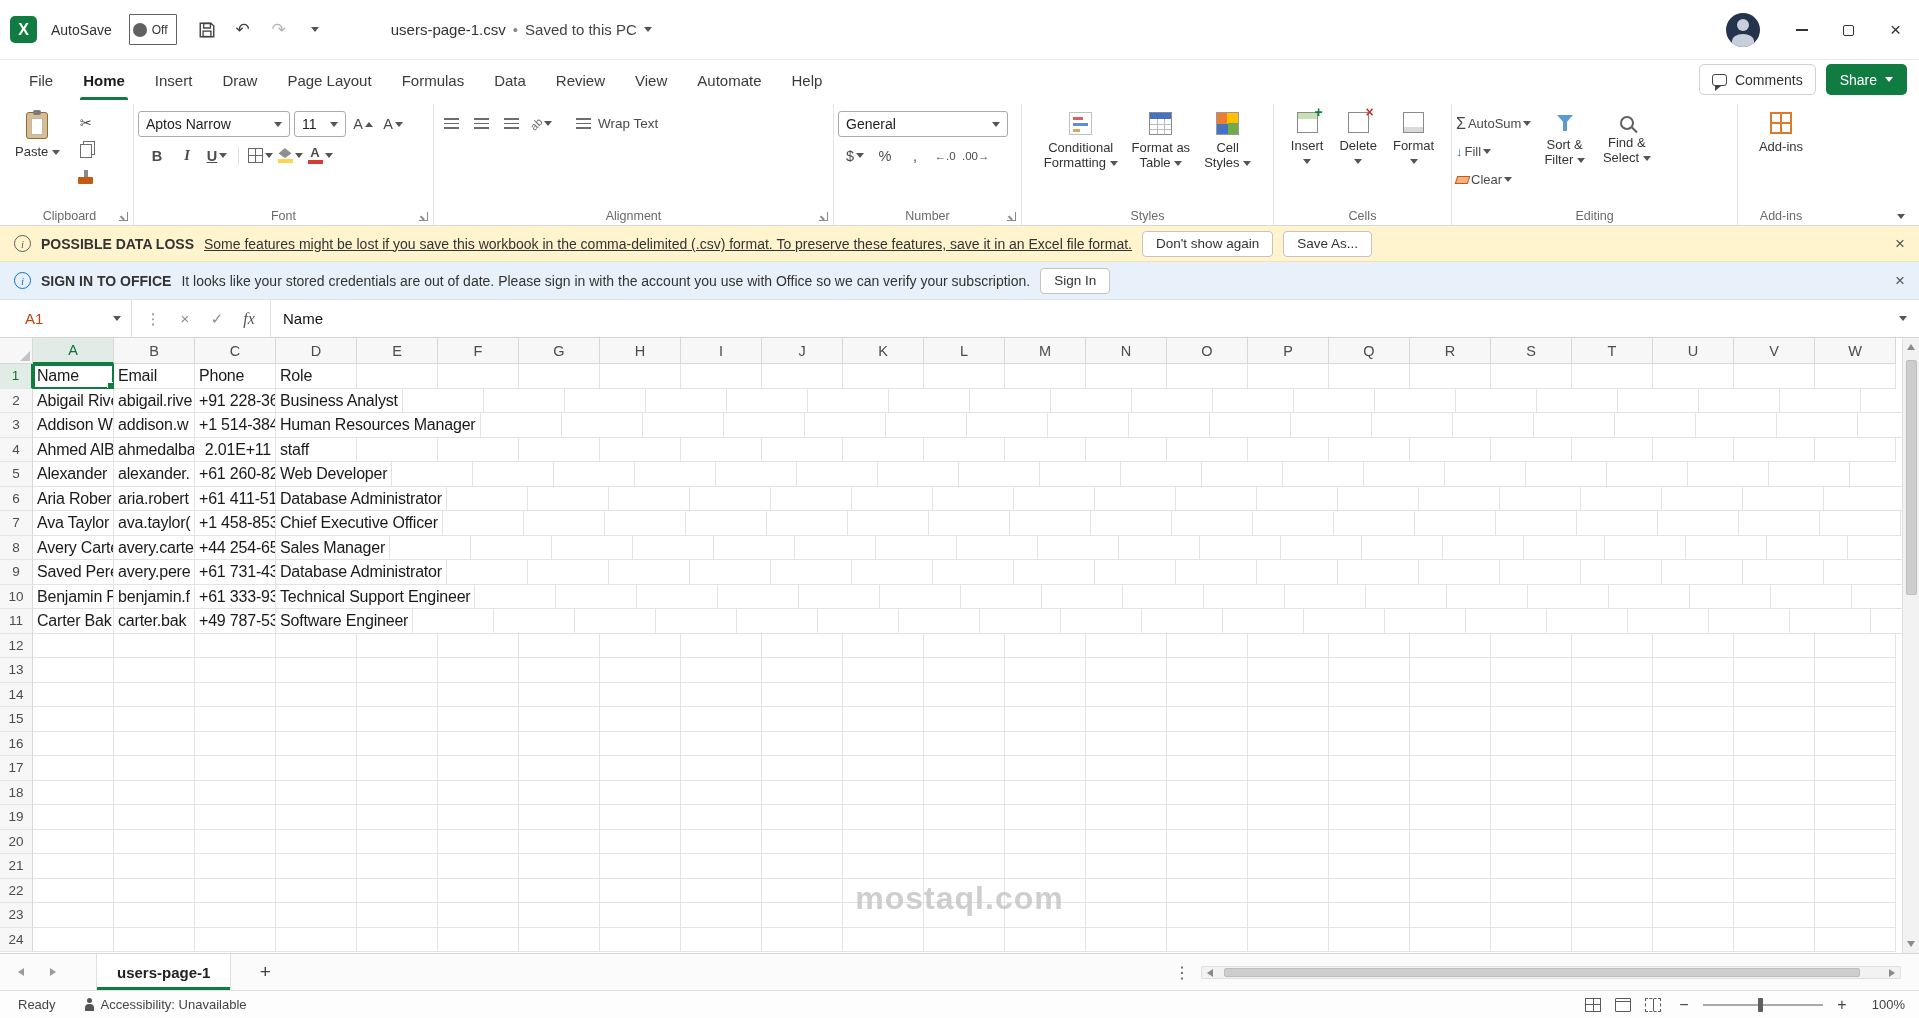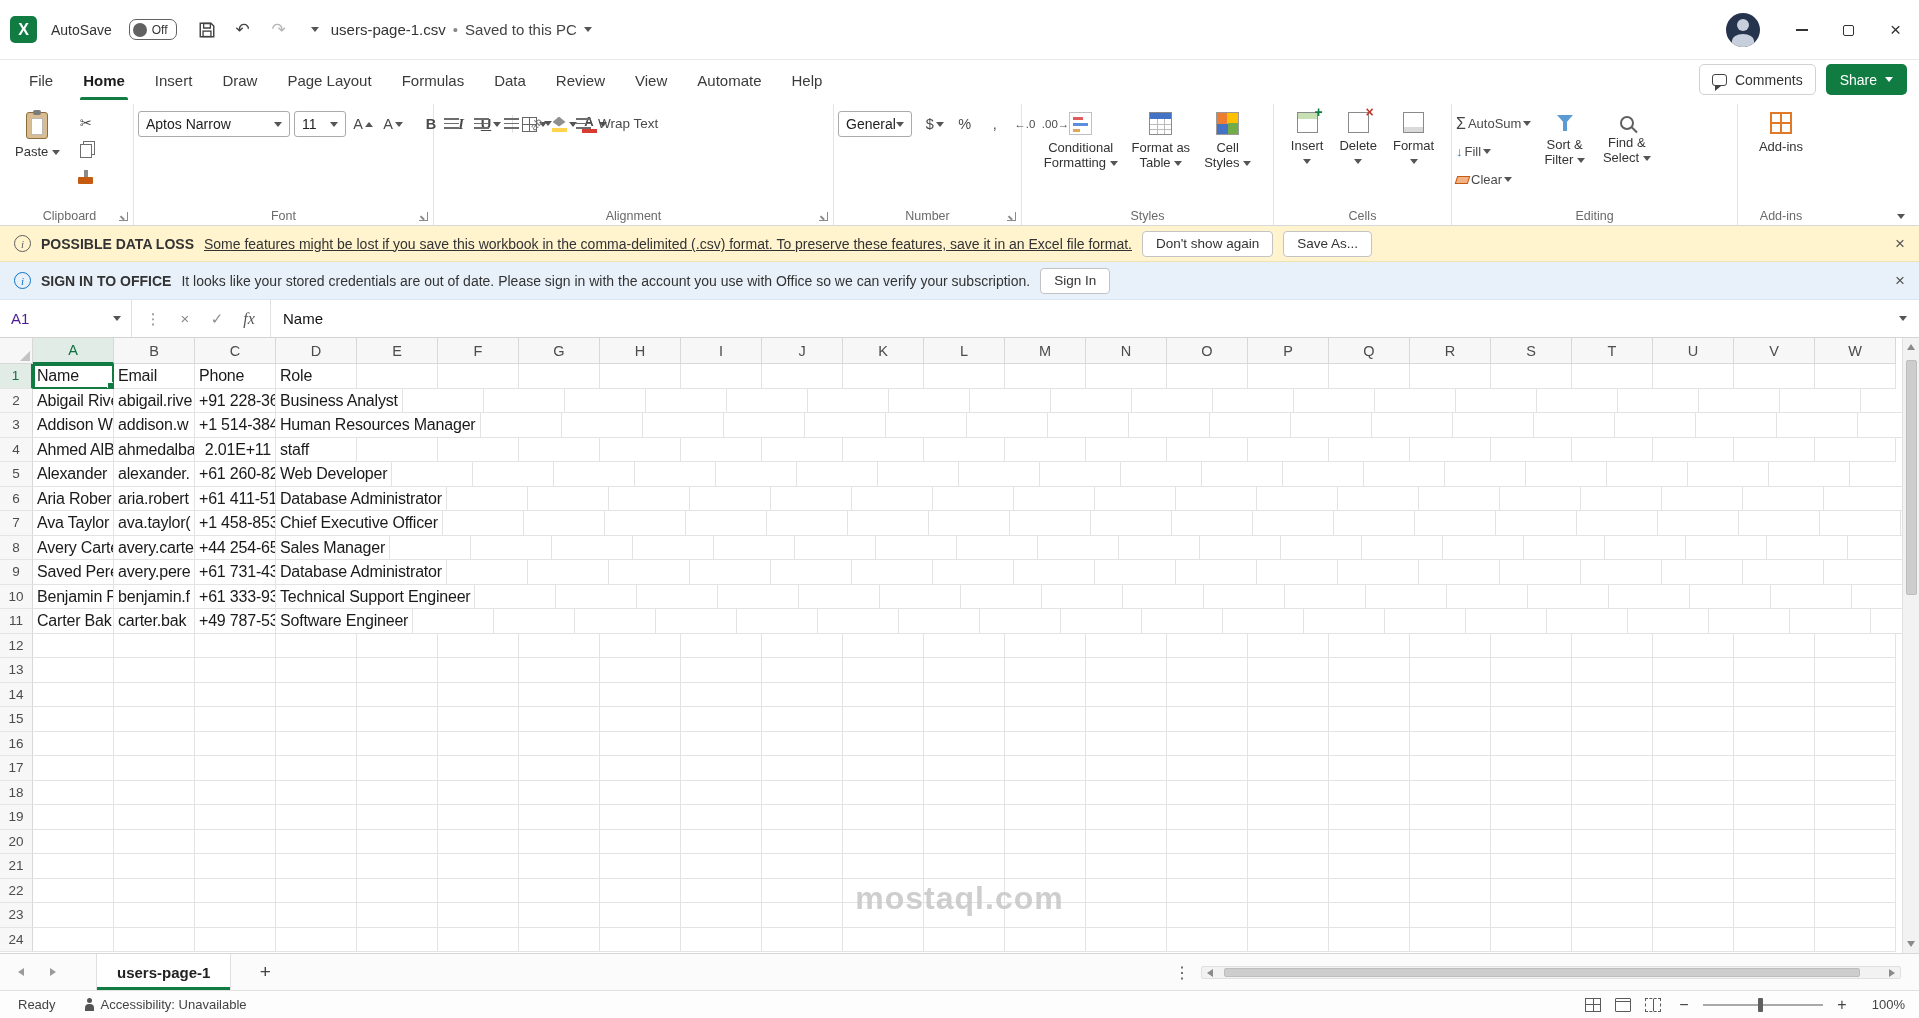--- a/index.html
+++ b/index.html
@@ -4,30 +4,30 @@
 <style>
   * { margin:0; padding:0; box-sizing:border-box; }
   html,body { width:1919px; height:1018px; overflow:hidden; }
   body { font-family:"Liberation Sans","DejaVu Sans",sans-serif; background:#fff; color:#222; }
   .app { width:1919px; height:1018px; display:flex; flex-direction:column; position:relative; background:#fff; }
 
   
   .titlebar { height:60px; display:flex; align-items:center; background:#fff; border-bottom:1px solid #e8e8e8; position:relative; padding-left:10px; flex:0 0 auto;}
   .xlogo { width:27px; height:27px; border-radius:5px; background:#107C41; color:#fff; font-weight:bold; display:flex; align-items:center; justify-content:center; font-size:16px; margin-right:14px;}
   .autosave { display:flex; align-items:center; gap:17px; font-size:14px; color:#333; }
-  .toggle { width:48px; height:21px; border:1px solid #616161; border-radius:7px; display:flex; align-items:center; padding:2px 5px 2px 3px; gap:5px; background:#fff; cursor:pointer;}
+  .toggle { width:48px; height:31px; border:1px solid #616161; border-radius:1px; display:flex; align-items:center; padding:2px 5px 2px 3px; gap:5px; background:#fff; cursor:pointer;}
   .knob { width:14px; height:14px; border-radius:50%; background:#616161; }
   .toggle .tlabel { font-size:12px; color:#333; }
   .qat { display:flex; align-items:center; gap:4px; margin-left:14px; }
   .qbtn { width:32px; height:32px; display:flex; align-items:center; justify-content:center; font-size:17px; color:#444; border-radius:4px; background:none; border:none;}
   .qbtn.disabled { color:#b5b5b5; }
   .chev { width:0; height:0; border-left:4px solid transparent; border-right:4px solid transparent; border-top:5px solid #555; display:inline-block; vertical-align:middle; }
   .chev.white { border-top-color:#fff; }
   .chev.up { border-top:none; border-bottom:5px solid #555; }
-  .doc-title { display:flex; align-items:center; gap:7px; font-size:15px; color:#333; }
+  .doc-title { display:flex; align-items:center; gap:7px; margin-left:60px; font-size:15px; color:#333; }
   .doc-title .dot { color:#888; }
   .doc-title .status { color:#444; }
   .searchbox { position:absolute; left:50%; top:13px; transform:translateX(-24%); width:458px; height:34px; background:#f5f6f7; border:1px solid #e1e1e1; border-radius:5px; display:flex; align-items:center; padding-left:14px; gap:10px; font-size:15px; color:#5f5f5f;}
   .ic-mag { width:11px; height:11px; border:2px solid #5f5f5f; border-radius:50%; position:relative; flex:0 0 auto;}
   .ic-mag::after { content:""; position:absolute; width:7px; height:2px; background:#5f5f5f; transform:rotate(45deg); right:-6px; bottom:-3px; }
   .tb-right { position:absolute; right:0; top:0; height:60px; display:flex; align-items:center; }
   .avatar { width:34px; height:34px; border-radius:50%; background:#26334d; position:relative; overflow:hidden; margin-right:18px;}
   .avatar::before { content:""; position:absolute; left:11px; top:6px; width:12px; height:12px; border-radius:50%; background:#c7cfdd; }
   .avatar::after { content:""; position:absolute; left:6px; top:21px; width:22px; height:13px; border-radius:50% 50% 0 0; background:#c7cfdd; }
   .wbtn { width:47px; height:60px; display:flex; align-items:center; justify-content:center; color:#333; font-size:19px; }
@@ -49,21 +49,21 @@
   .ribbon { height:126px; background:#fff; border-bottom:1px solid #d8d8d8; display:flex; align-items:stretch; padding:4px 6px 0 6px; position:relative; flex:0 0 auto;}
   .rgroup { position:relative; display:flex; flex-direction:column; padding:2px 4px 20px 4px; border-right:1px solid #e4e4e4; }
   .rg-label { position:absolute; bottom:2px; left:0; right:0; text-align:center; font-size:12.5px; color:#6a6a6a; }
   .launcher { position:absolute; bottom:4px; right:5px; width:9px; height:9px; border-right:1.5px solid #8a8a8a; border-bottom:1.5px solid #8a8a8a; }
   .launcher::before { content:""; position:absolute; right:2px; bottom:2px; width:5px; height:1.5px; background:#8a8a8a; transform:rotate(45deg); }
   .rg-body { display:flex; flex:1; }
   .bigbtn { display:flex; flex-direction:column; align-items:center; justify-content:flex-start; padding:6px 5px 0 5px; gap:5px; border-radius:4px; cursor:pointer; }
   .bb-label { font-size:13px; color:#333; text-align:center; line-height:15px; white-space:pre-line; }
   .sbtn { min-width:26px; height:25px; display:flex; align-items:center; justify-content:center; gap:2px; font-size:14.5px; color:#4a4a4a; background:none; border:none; border-radius:3px; cursor:pointer;}
   .combo { height:26px; border:1px solid #ababab; border-radius:3px; background:#fff; display:flex; align-items:center; justify-content:space-between; padding:0 7px; font-size:14px; color:#222; cursor:pointer;}
-  .fontrows { display:flex; flex-direction:row; gap:6px; padding-top:5px; }
+  .fontrows { display:flex; flex-direction:column; gap:6px; padding-top:5px; }
   .rowflex { display:flex; align-items:center; gap:4px; }
 
   .ic-paste { width:22px; height:27px; background:#d9bc91; border:1px solid #8a6d3b; border-radius:3px; position:relative; }
   .ic-paste::before { content:""; position:absolute; left:4px; top:5px; right:4px; bottom:3px; background:#fff; border:1px solid #b9b9b9; }
   .ic-paste::after { content:""; position:absolute; top:-3px; left:6px; right:6px; height:5px; background:#7b7b7b; border-radius:2px; }
   .ic-copy { width:12px; height:14px; border:1.4px solid #6d6d6d; background:#fff; box-shadow:3px -3px 0 -1px #fff, 3px -3px 0 0 #6d6d6d; margin-top:3px;}
   .ic-painter { width:15px; height:7px; background:#c55a11; border-radius:1px; position:relative; margin-top:7px; }
   .ic-painter::after { content:""; position:absolute; top:-7px; left:5.5px; width:4px; height:7px; background:#8a8a8a; }
   .bius { font-weight:bold; }
   .it { font-style:italic; font-family:"Liberation Serif",serif; }
@@ -106,21 +106,21 @@
   .ic-info { width:17px; height:17px; border-radius:50%; border:1.6px solid #5f5f5f; color:#5f5f5f; font-size:11px; font-style:italic; font-family:"Liberation Serif",serif; display:flex; align-items:center; justify-content:center; flex:0 0 auto; }
   .ic-info.blue { border-color:#0b72c9; color:#0b72c9; }
   .notif .ntitle { font-weight:bold; color:#333; white-space:nowrap; }
   .notif .nmsg { color:#333; white-space:nowrap; overflow:hidden; }
   .notif.warning .nmsg { text-decoration:underline;text-align:right; }
   .nbtn { height:26px; padding:0 13px; background:#fff; border:1px solid #c3c3c3; border-radius:4px; font-size:13.5px; color:#333; white-space:nowrap; cursor:pointer; }
   .nclose { position:absolute; right:14px; font-size:17px; color:#555; background:none; border:none; cursor:pointer; }
 
   
   .formulabar { height:38px; display:flex; align-items:stretch; border-bottom:1px solid #d4d4d4; background:#fff; flex:0 0 auto; }
-  .namebox { width:132px; display:flex; align-items:center; justify-content:space-between; padding:0 10px 0 11px; border-right:1px solid #e0e0e0; font-size:15px; color:#4c1d95; }
+  .namebox { width:132px; display:flex; align-items:center; justify-content:space-between; padding:0 10px 0 25px; border-right:1px solid #e0e0e0; font-size:15px; color:#c2410c; }
   .fb-tools { display:flex; align-items:center; gap:2px; padding:0 6px; border-right:1px solid #e0e0e0; }
   .fbtn { width:30px; height:30px; display:flex; align-items:center; justify-content:center; font-size:15px; color:#8a8a8a; background:none; border:none; }
   .fbtn.fx { font-style:italic; font-family:"Liberation Serif",serif; color:#555; font-size:16px; }
   .fb-content { flex:1; display:flex; align-items:center; padding-left:12px; font-size:15px; color:#111; }
   .fb-end { display:flex; align-items:center; padding:0 12px; }
 
   
   .gridwrap { flex:1; position:relative; background:#fff; overflow:hidden; }
   .gridscroll { position:absolute; left:0; top:0; right:17px; bottom:0; overflow:hidden; }
   .chrow { display:flex; height:26px; }

